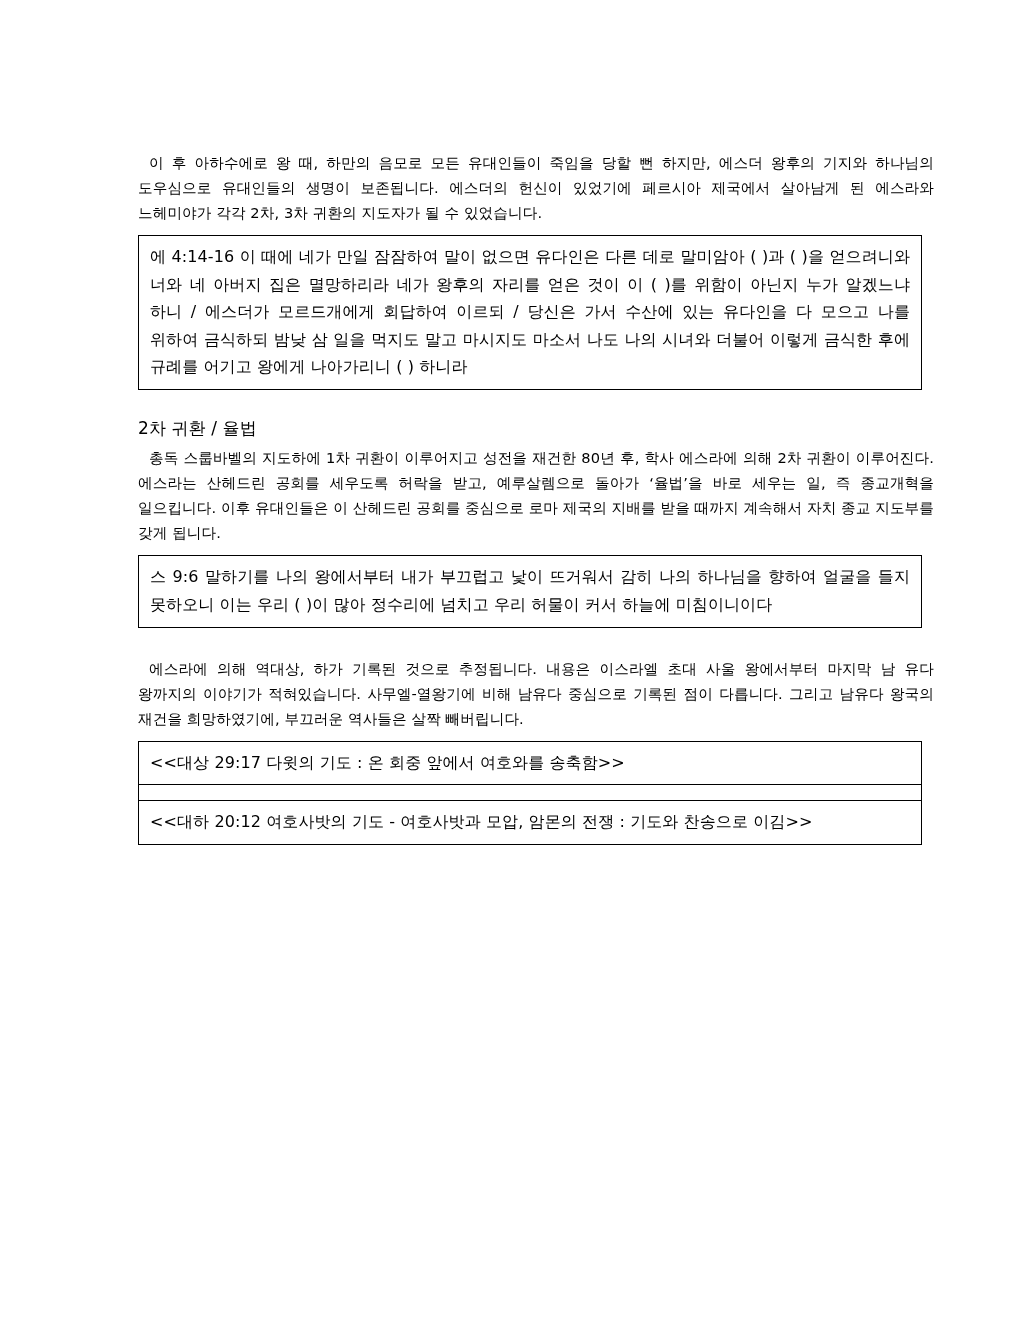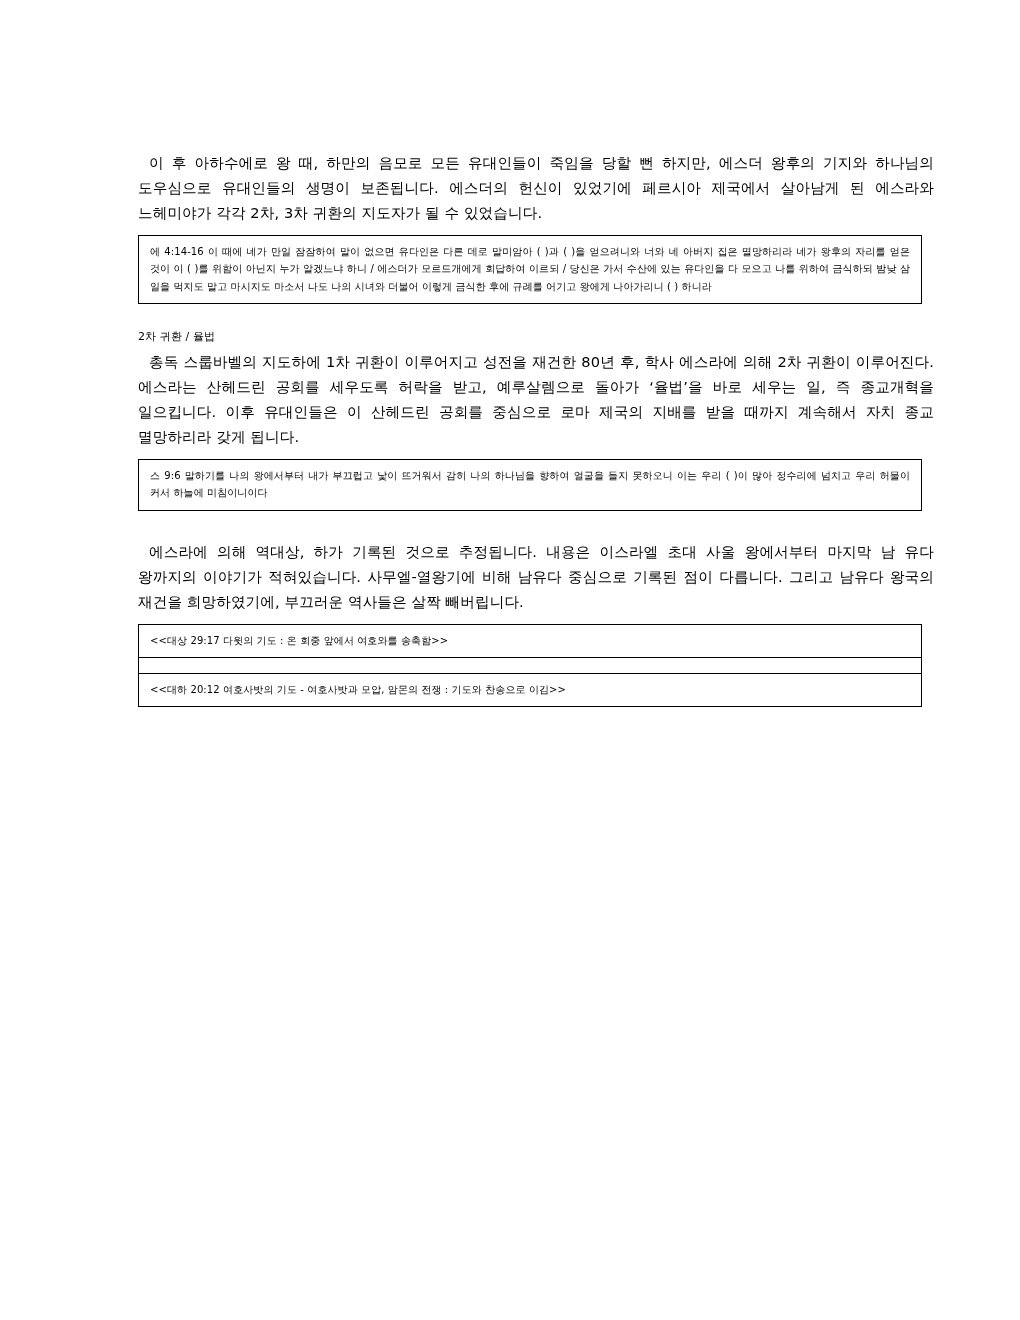--- a/index.html
+++ b/index.html
@@ -29,31 +29,31 @@
     text-align: justify;
     text-justify: inter-character;
     margin: 0 0 10px 0;
     letter-spacing: 0.1px;
     word-break: keep-all;
   }
   .para.indent {
     text-indent: 11px;
   }
   .section-head {
-    font-size: 11px;
+    font-size: 17px;
     line-height: 1.72;
     margin: 24px 0 2px 0;
     letter-spacing: 0.1px;
   }
   .quote-box {
     border: 1px solid #000000;
     box-sizing: border-box;
     padding: 7px 11px 8px 11px;
     margin: 4px 12px 0 0;
-    font-size: 10px;
+    font-size: 16px;
     line-height: 1.72;
     text-align: justify;
     text-justify: inter-character;
     letter-spacing: 0.1px;
     word-break: keep-all;
   }
   .quote-box.tight { margin-top: 0; border-top: none; }
   .quote-box p { margin: 0; }
   .gap-lg { height: 28px; }
   .hdr-line { margin: 0 0 1px 0; }
@@ -64,21 +64,21 @@
 <div class="page">
 
   <p class="para indent">이 후 아하수에로 왕 때, 하만의 음모로 모든 유대인들이 죽임을 당할 뻔 하지만, 에스더 왕후의 기지와 하나님의 도우심으로 유대인들의 생명이 보존됩니다. 에스더의 헌신이 있었기에 페르시아 제국에서 살아남게 된 에스라와 느헤미야가 각각 2차, 3차 귀환의 지도자가 될 수 있었습니다.</p>
 
   <div class="quote-box">
     <p>에 4:14-16 이 때에 네가 만일 잠잠하여 말이 없으면 유다인은 다른 데로 말미암아 (            )과 (           )을 얻으려니와 너와 네 아버지 집은 멸망하리라 네가 왕후의 자리를 얻은 것이 이 (       )를 위함이 아닌지 누가 알겠느냐 하니 / 에스더가 모르드개에게 회답하여 이르되 / 당신은 가서 수산에 있는 유다인을 다 모으고 나를 위하여 금식하되 밤낮 삼 일을 먹지도 말고 마시지도 마소서 나도 나의 시녀와 더불어 이렇게 금식한 후에 규례를 어기고 왕에게 나아가리니 (                                ) 하니라</p>
   </div>
 
   <div class="section-head">2차 귀환 / 율법</div>
 
-  <p class="para indent">총독 스룹바벨의 지도하에 1차 귀환이 이루어지고 성전을 재건한 80년 후, 학사 에스라에 의해 2차 귀환이 이루어진다. 에스라는 산헤드린 공회를 세우도록 허락을 받고, 예루살렘으로 돌아가 ‘율법’을 바로 세우는 일, 즉 종교개혁을 일으킵니다. 이후 유대인들은 이 산헤드린 공회를 중심으로 로마 제국의 지배를 받을 때까지 계속해서 자치 종교 멸망하리라 갖게 됩니다.</p>
+  <p class="para indent">총독 스룹바벨의 지도하에 1차 귀환이 이루어지고 성전을 재건한 80년 후, 학사 에스라에 의해 2차 귀환이 이루어진다. 에스라는 산헤드린 공회를 세우도록 허락을 받고, 예루살렘으로 돌아가 ‘율법’을 바로 세우는 일, 즉 종교개혁을 일으킵니다. 이후 유대인들은 이 산헤드린 공회를 중심으로 로마 제국의 지배를 받을 때까지 계속해서 자치 종교 지도부를 갖게 됩니다.</p>
 
   <div class="quote-box">
     <p>스 9:6 말하기를 나의 왕에서부터 내가 부끄럽고 낯이 뜨거워서 감히 나의 하나님을 향하여 얼굴을 들지 못하오니 이는 우리 (                )이 많아 정수리에 넘치고 우리 허물이 커서 하늘에 미침이니이다</p>
   </div>
 
   <div class="gap-lg"></div>
 
   <p class="para indent">에스라에 의해 역대상, 하가 기록된 것으로 추정됩니다. 내용은 이스라엘 초대 사울 왕에서부터 마지막 남 유다 왕까지의 이야기가 적혀있습니다. 사무엘-열왕기에 비해 남유다 중심으로 기록된 점이 다릅니다. 그리고 남유다 왕국의 재건을 희망하였기에, 부끄러운 역사들은 살짝 빼버립니다.</p>
 
   <div class="quote-box">

